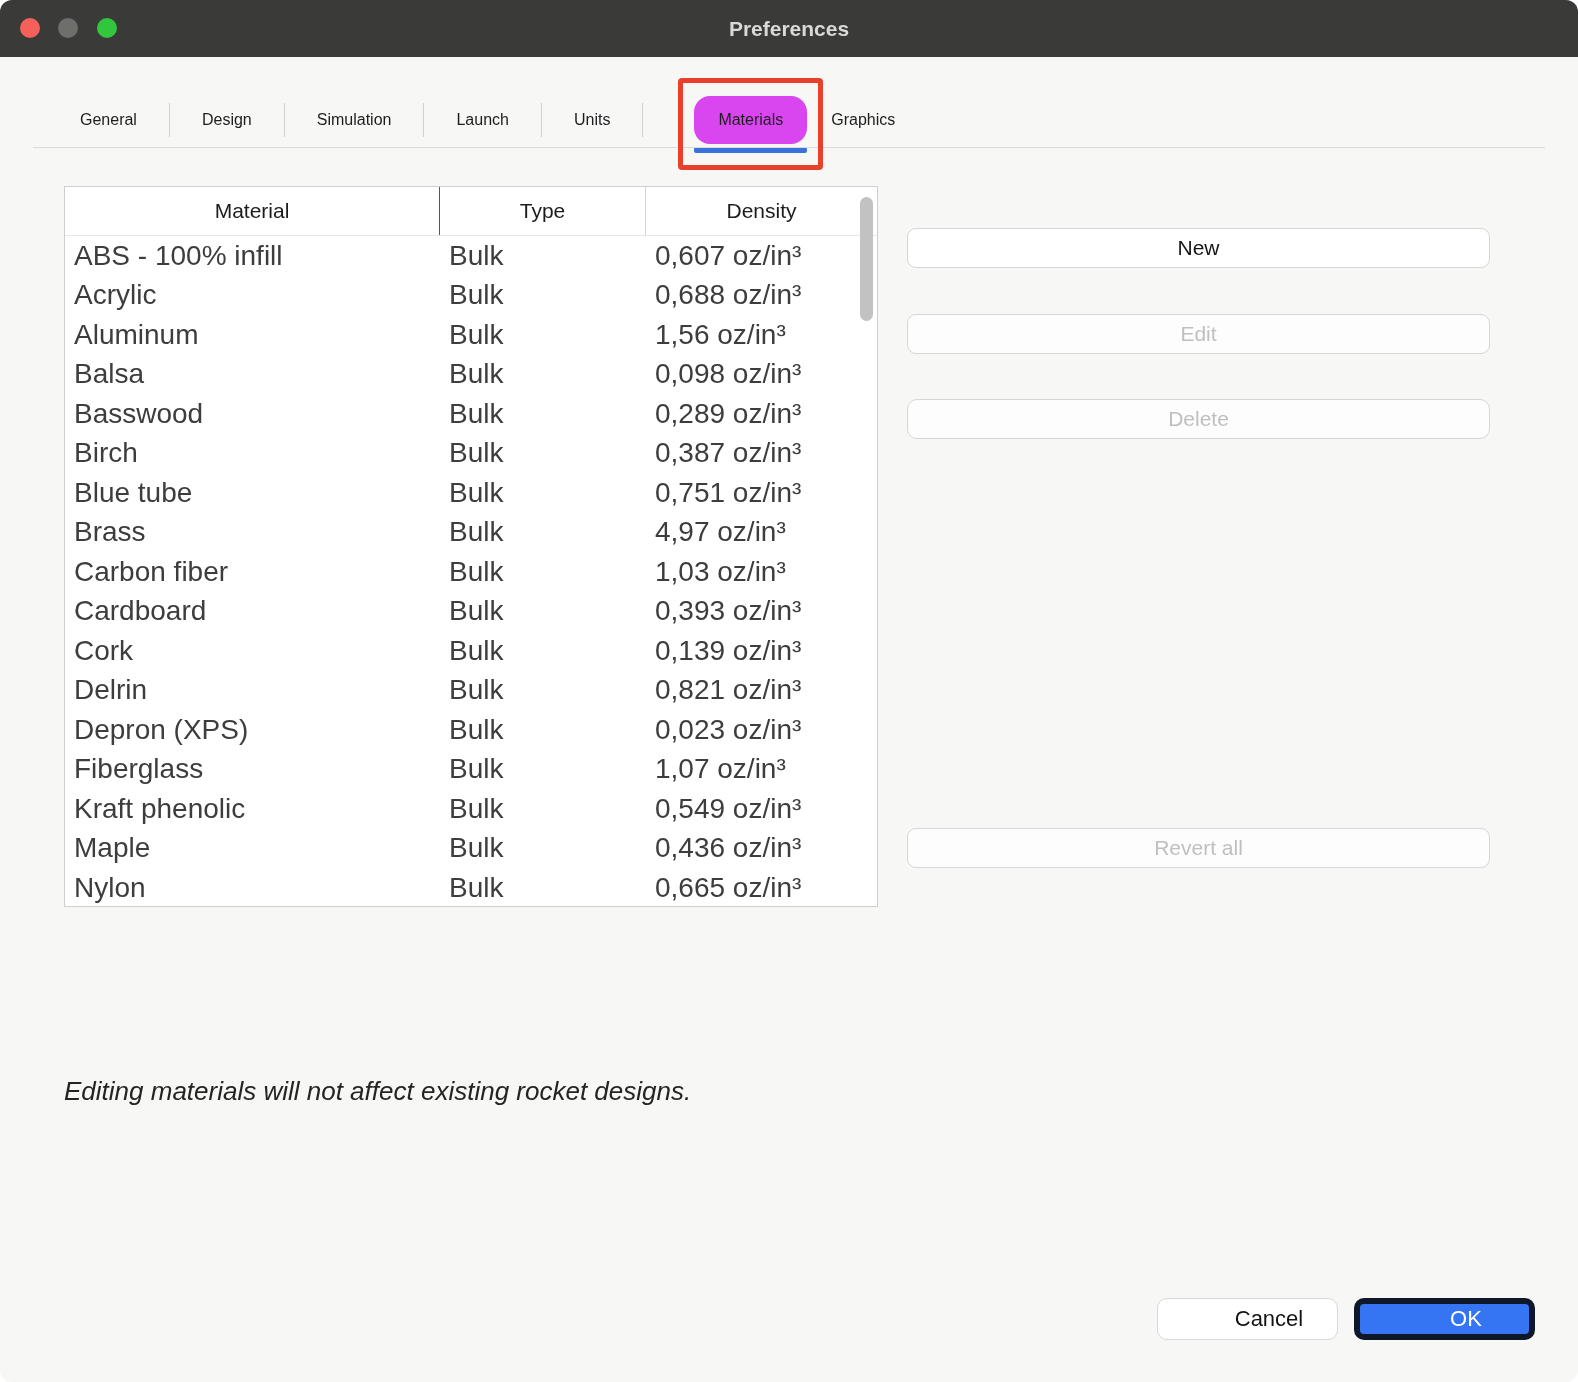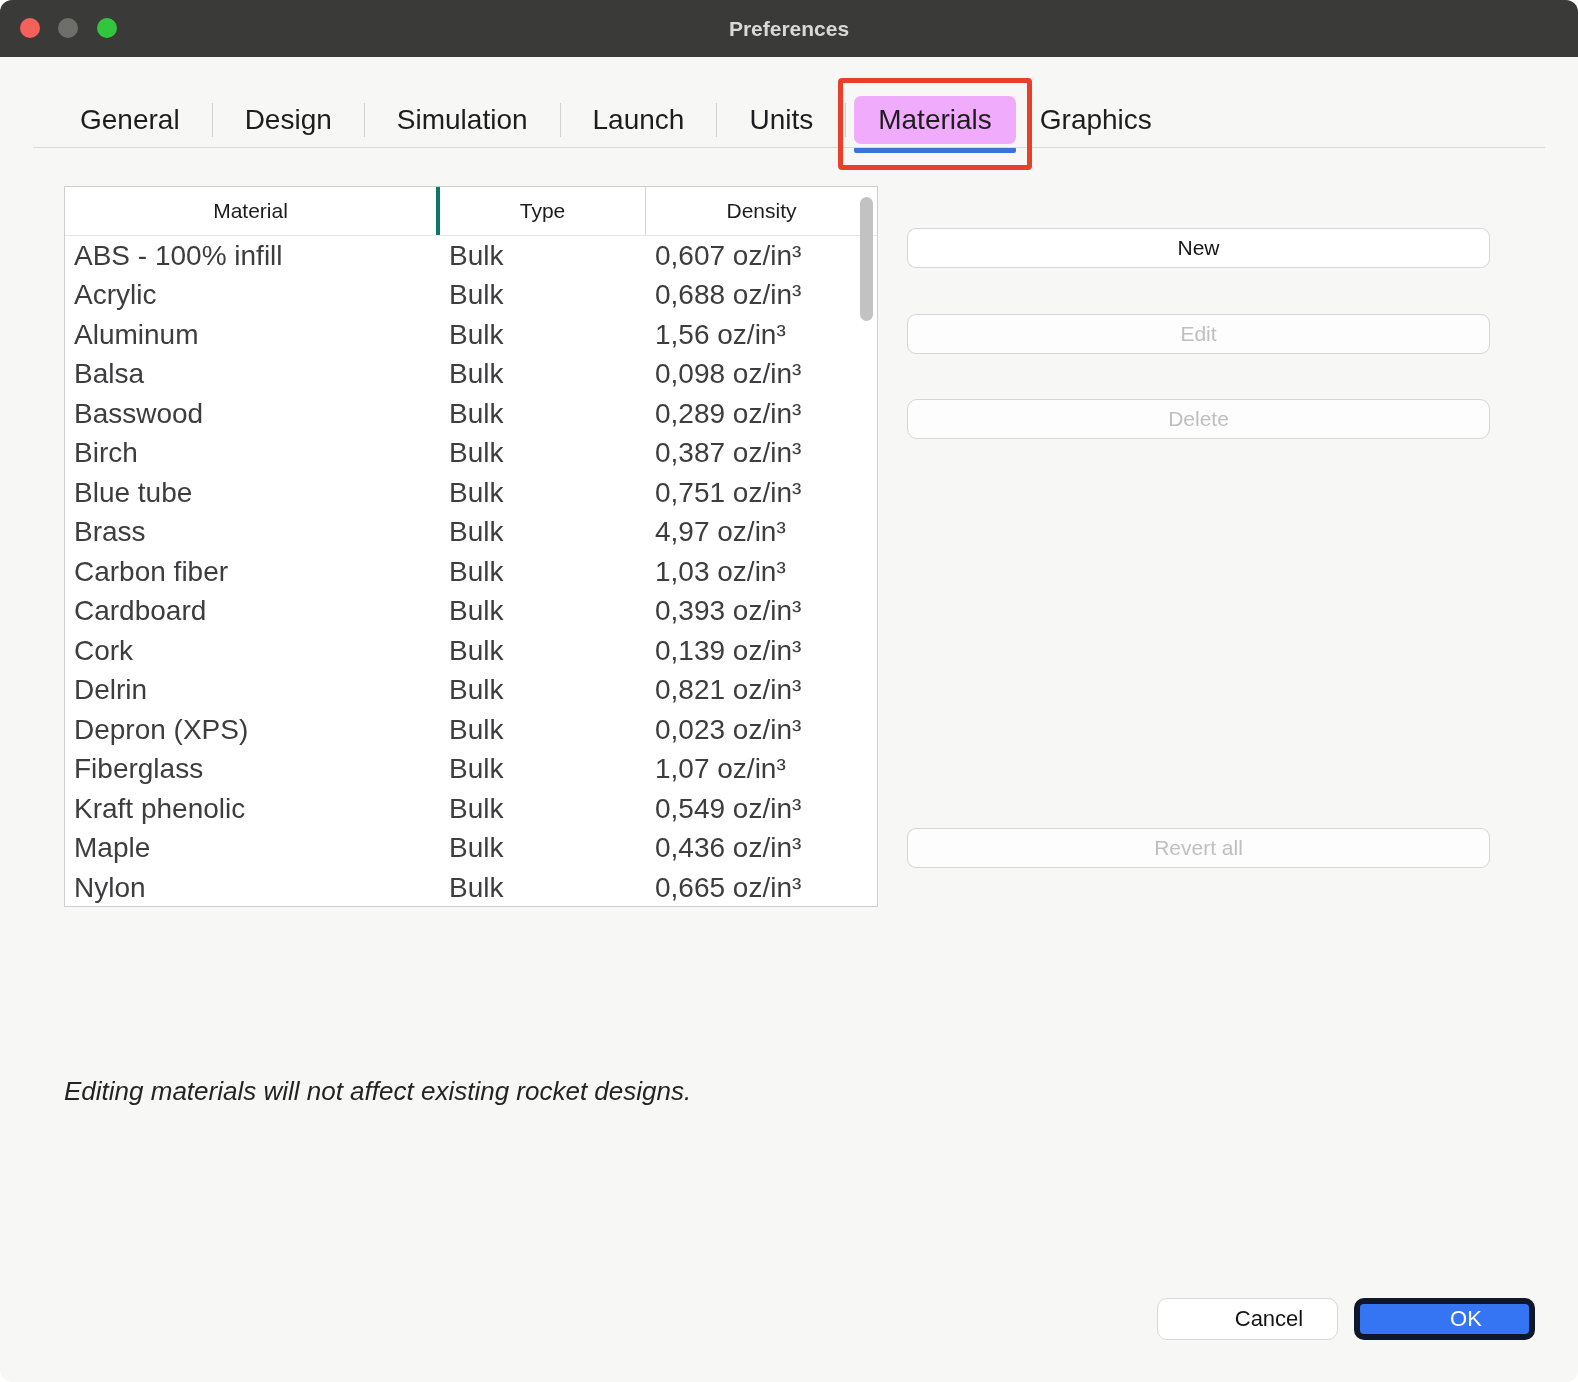--- a/index.html
+++ b/index.html
@@ -25,26 +25,26 @@
   .light.gray  { left:58px; background:#6e6e6b; }
   .light.green { left:97px; background:#32c63f; }
 
   
   .tabbar {
     position:absolute; left:56px; top:96px; height:48px;
     display:flex; align-items:center;
   }
   .tab {
     height:48px; display:flex; align-items:center;
-    padding:0 24px; font-size:28px; color:#1d1d1f;
+    padding:0 24px; font-size:16px; color:#1d1d1f;
     position:relative; cursor:default; white-space:nowrap;
   }
   .tabdiv { width:1px; height:34px; background:#d2d2d2; margin:0 8px; }
   .tab.selected {
-    background:#f0abfc; border-radius:7px;
+    background:#d946ef; border-radius:16px;margin-left:43px;
   }
   .tab.selected::after {            
     content:""; position:absolute; left:0; right:0; bottom:-9px; height:6px;
     background:#3b72d9; border-radius:2px;
   }
   .tab.selected::before {           
     content:""; position:absolute; left:-16px; right:-16px; top:-18px; bottom:-26px;
     border:5px solid #e8402a; border-radius:4px; pointer-events:none; z-index:40;
   }
   .tab-separator {
@@ -57,21 +57,21 @@
     position:absolute; left:64px; top:186px; width:814px; height:721px;
     background:#ffffff; border:1px solid #cfcfcf; overflow:hidden;
   }
   .thead {
     display:flex; height:49px; border-bottom:1px solid #e6e6e6;
   }
   .thcell {
     display:flex; align-items:center; justify-content:center;
     font-size:21px; color:#1c1c1e;
   }
-  .thcell.col0 { width:375px; border-right:4px solid #0f766e; }
+  .thcell.col0 { width:375px; border-right:1px solid #0f766e; }
   .thcell.col1 { width:206px; border-right:1px solid #d4d4d4; }
   .thcell.col2 { flex:1; }
   .tbody { }
   .trow { display:flex; height:39.5px; align-items:center; }
   .tcell { font-size:28px; color:#3d3d3f; overflow:hidden; white-space:nowrap; }
   .tcell.col0 { width:375px; padding-left:9px; }
   .tcell.col1 { width:206px; padding-left:9px; }
   .tcell.col2 { flex:1; padding-left:9px; }
   .scroll-thumb {
     position:absolute; right:4px; top:10px; width:13px; height:124px;

